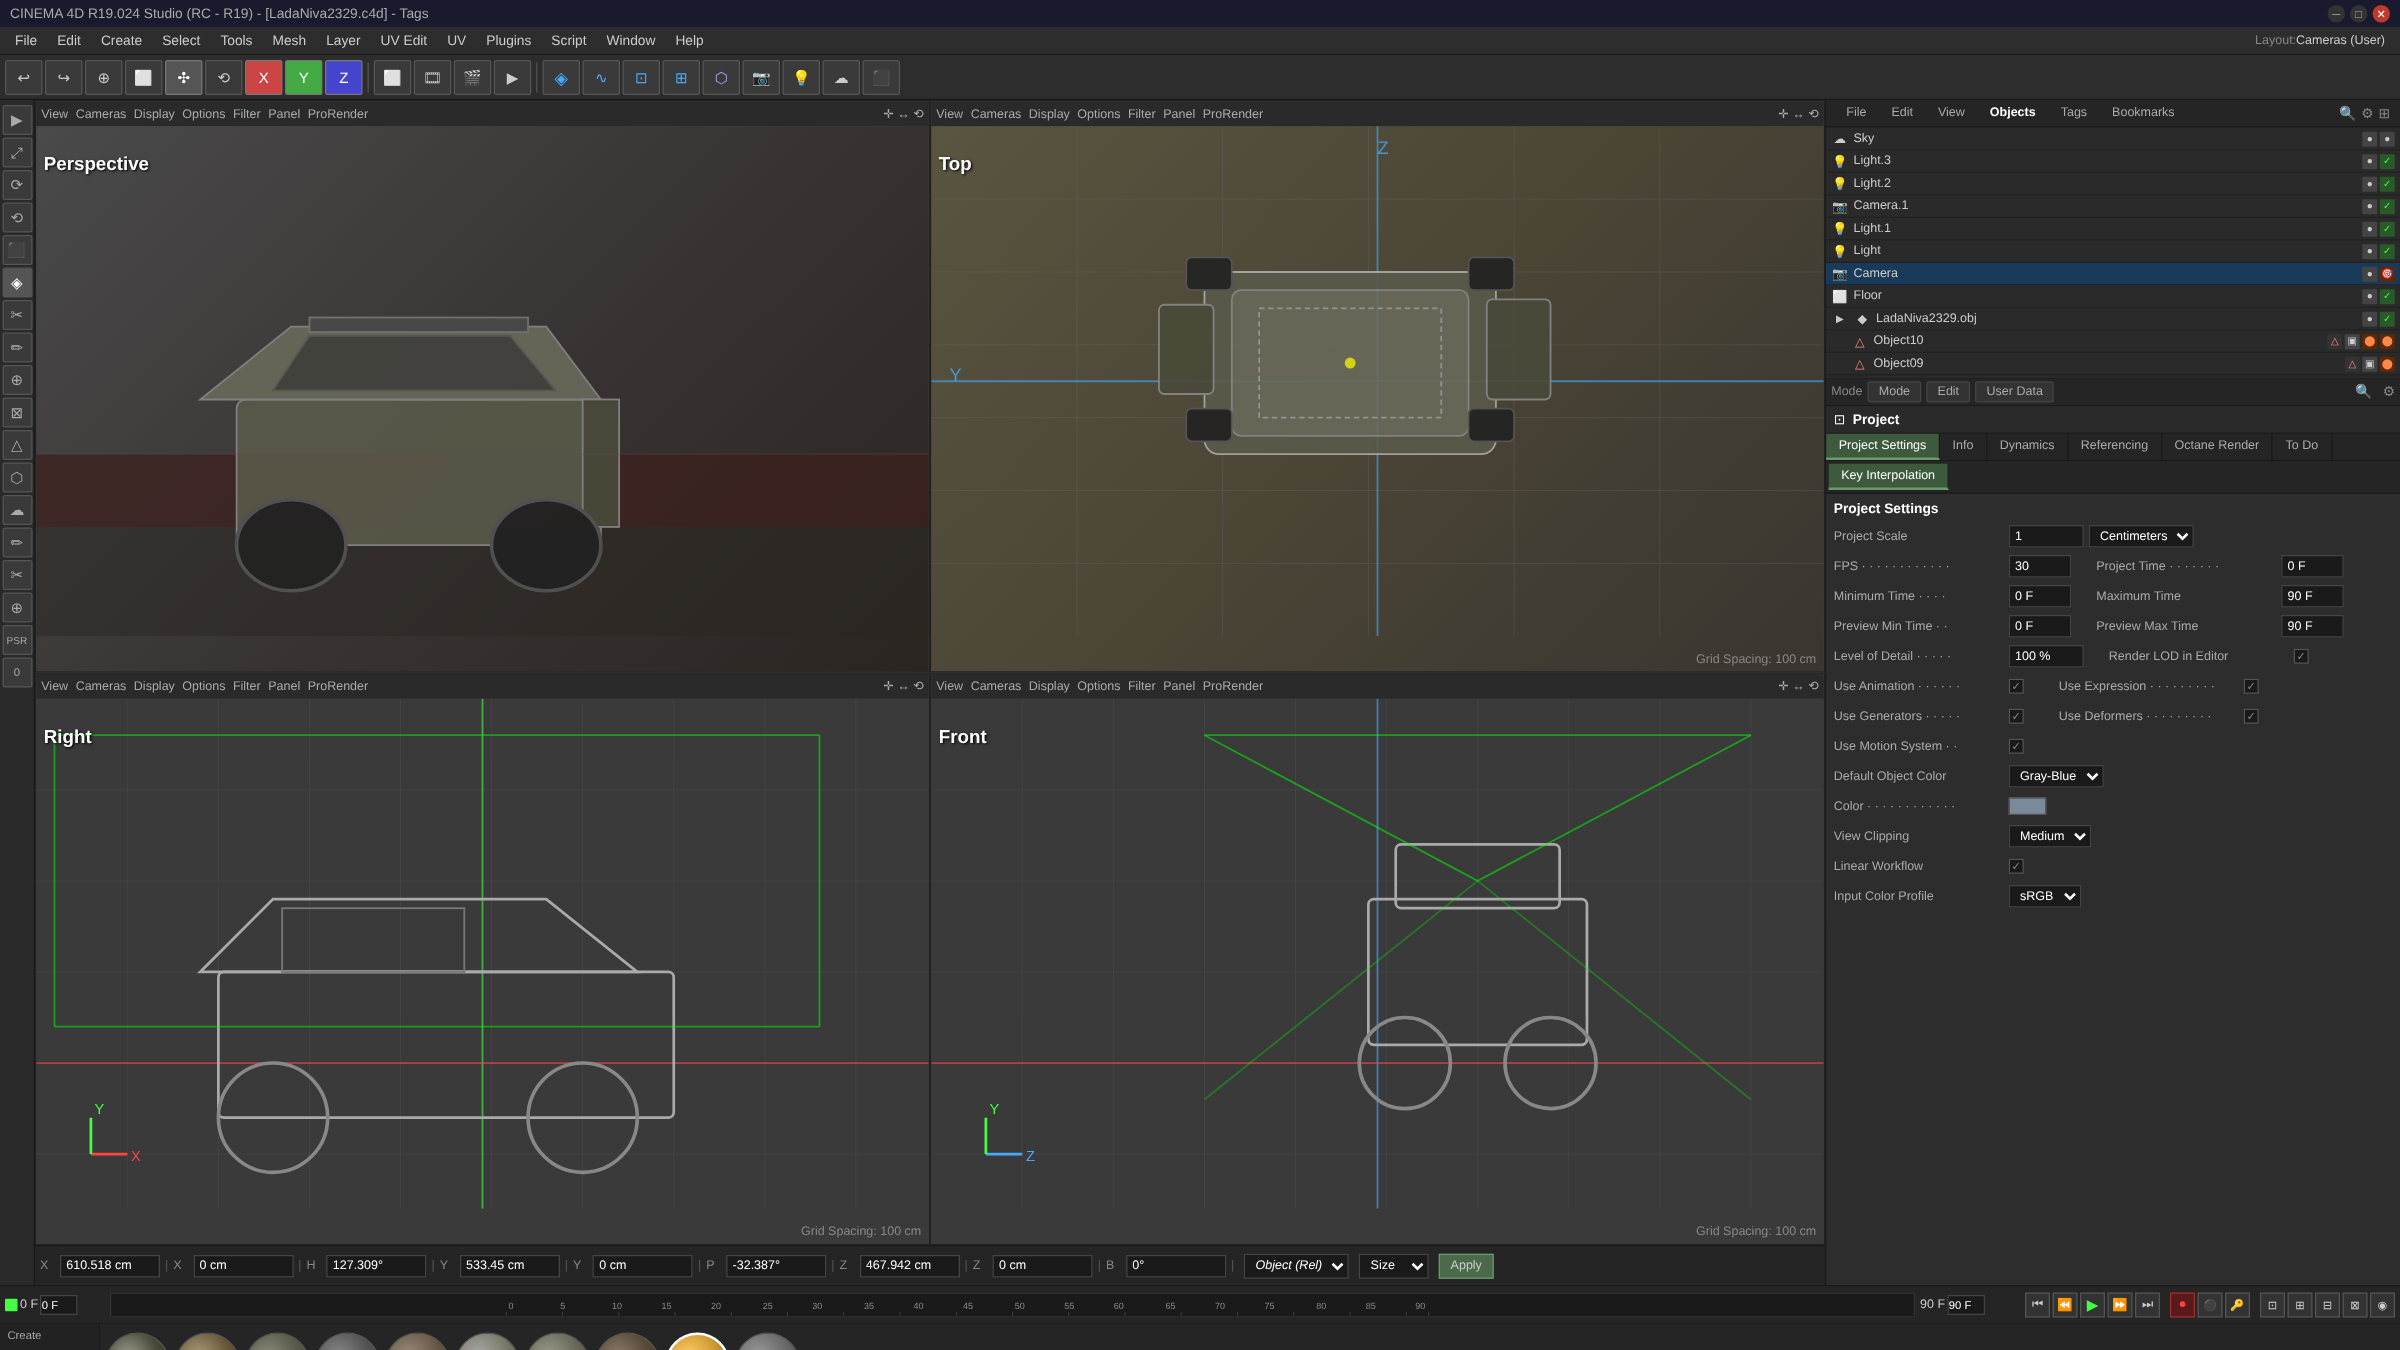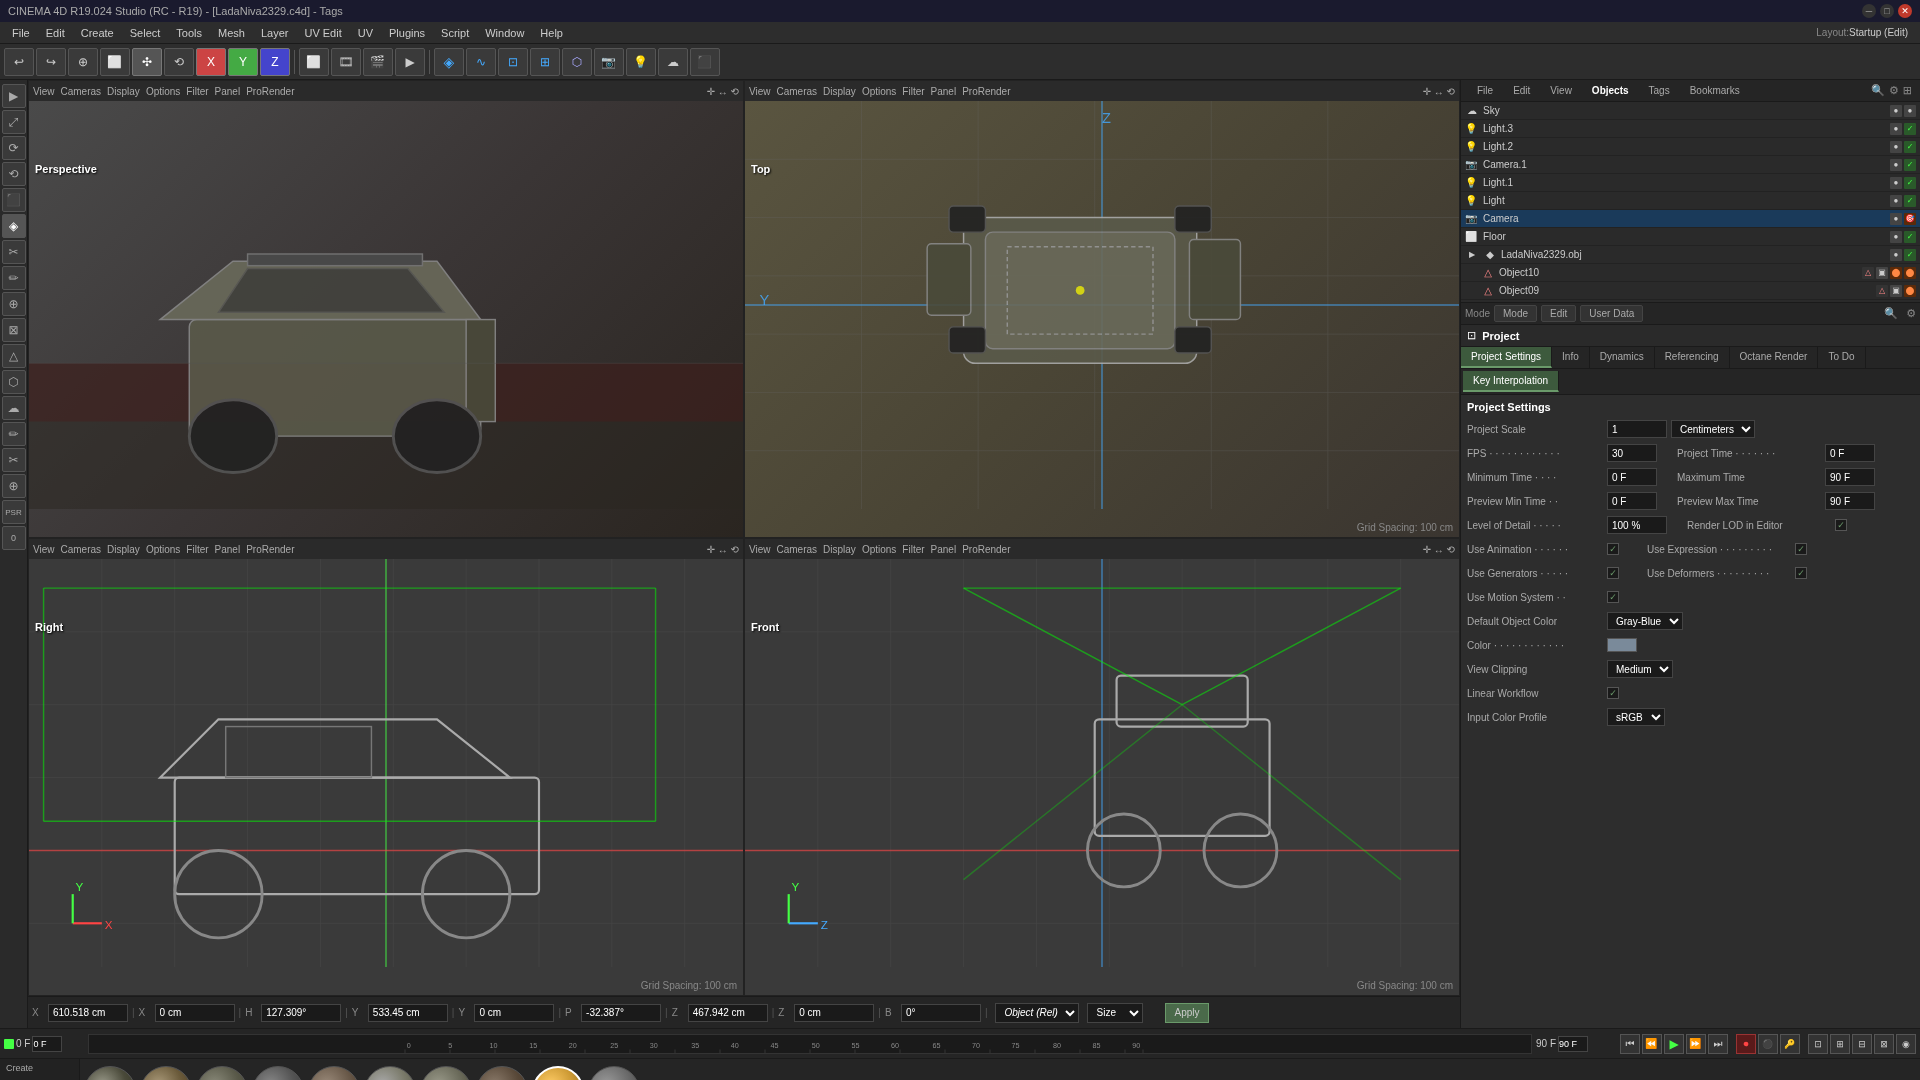--- a/index.html
+++ b/index.html
@@ -120,25 +120,24 @@
       font-size: 10px;
       color: #aaa;
     }
     .viewport-toolbar span { cursor: pointer; }
 
     .viewport-label {
       position: absolute;
       top: 22px;
       left: 6px;
       color: #fff;
-      font-size: 11px;
+      font-size: 15px;
       font-weight: bold;
       z-index: 2;
       text-shadow: 1px 1px 2px #000;
-      margin-top: 40px;
     }
 
     .viewport-content {
       width: 100%; height: calc(100% - 20px);
       background: #555;
       position: relative;
     }
 
     
     .vp-perspective {
@@ -421,21 +420,21 @@
   <span class="menu-item">Tools</span>
   <span class="menu-item">Mesh</span>
   <span class="menu-item">Layer</span>
   <span class="menu-item">UV Edit</span>
   <span class="menu-item">UV</span>
   <span class="menu-item">Plugins</span>
   <span class="menu-item">Script</span>
   <span class="menu-item">Window</span>
   <span class="menu-item">Help</span>
   <span style="margin-left:auto; color:#888; font-size:10px;">Layout:</span>
-  <span style="color:#ccc; font-size:10px; margin-right:8px;">Startup (Edit)</span>
+  <span style="color:#ccc; font-size:10px; margin-right:8px;">Cameras (User)</span>
 </div>
 
 <div id="toolbar">
   <div class="toolbar-btn">↩</div>
   <div class="toolbar-btn">↪</div>
   <div class="toolbar-btn">⊕</div>
   <div class="toolbar-btn">⬜</div>
   <div class="toolbar-btn active" style="background:#555; color:#fff;">✣</div>
   <div class="toolbar-btn">⟲</div>
   <div class="toolbar-btn active" style="background:#cc4444; color:#fff;">X</div>
@@ -737,21 +736,21 @@
       <input class="coord-input" value="0°" style="">
       <span class="coord-sep">|</span>
       <select class="props-select" style="font-size:10px; height:20px; margin-left:4px;font-style:italic;">
         <option>Object (Rel)</option>
         <option>World</option>
       </select>
       <select class="props-select" style="font-size:10px; height:20px; margin-left:4px;">
         <option>Size</option>
         <option>Scale</option>
       </select>
-      <button class="props-btn primary" style="margin-left:18px;">Apply</button>
+      <button class="props-btn primary" style="margin-left:4px;">Apply</button>
     </div>
 
   </div>
 
   <div id="right-panel">
 
     <div id="right-panel-header">
       <div id="right-panel-tabs-top">
         <span class="rp-tab">File</span>
         <span class="rp-tab">Edit</span>

